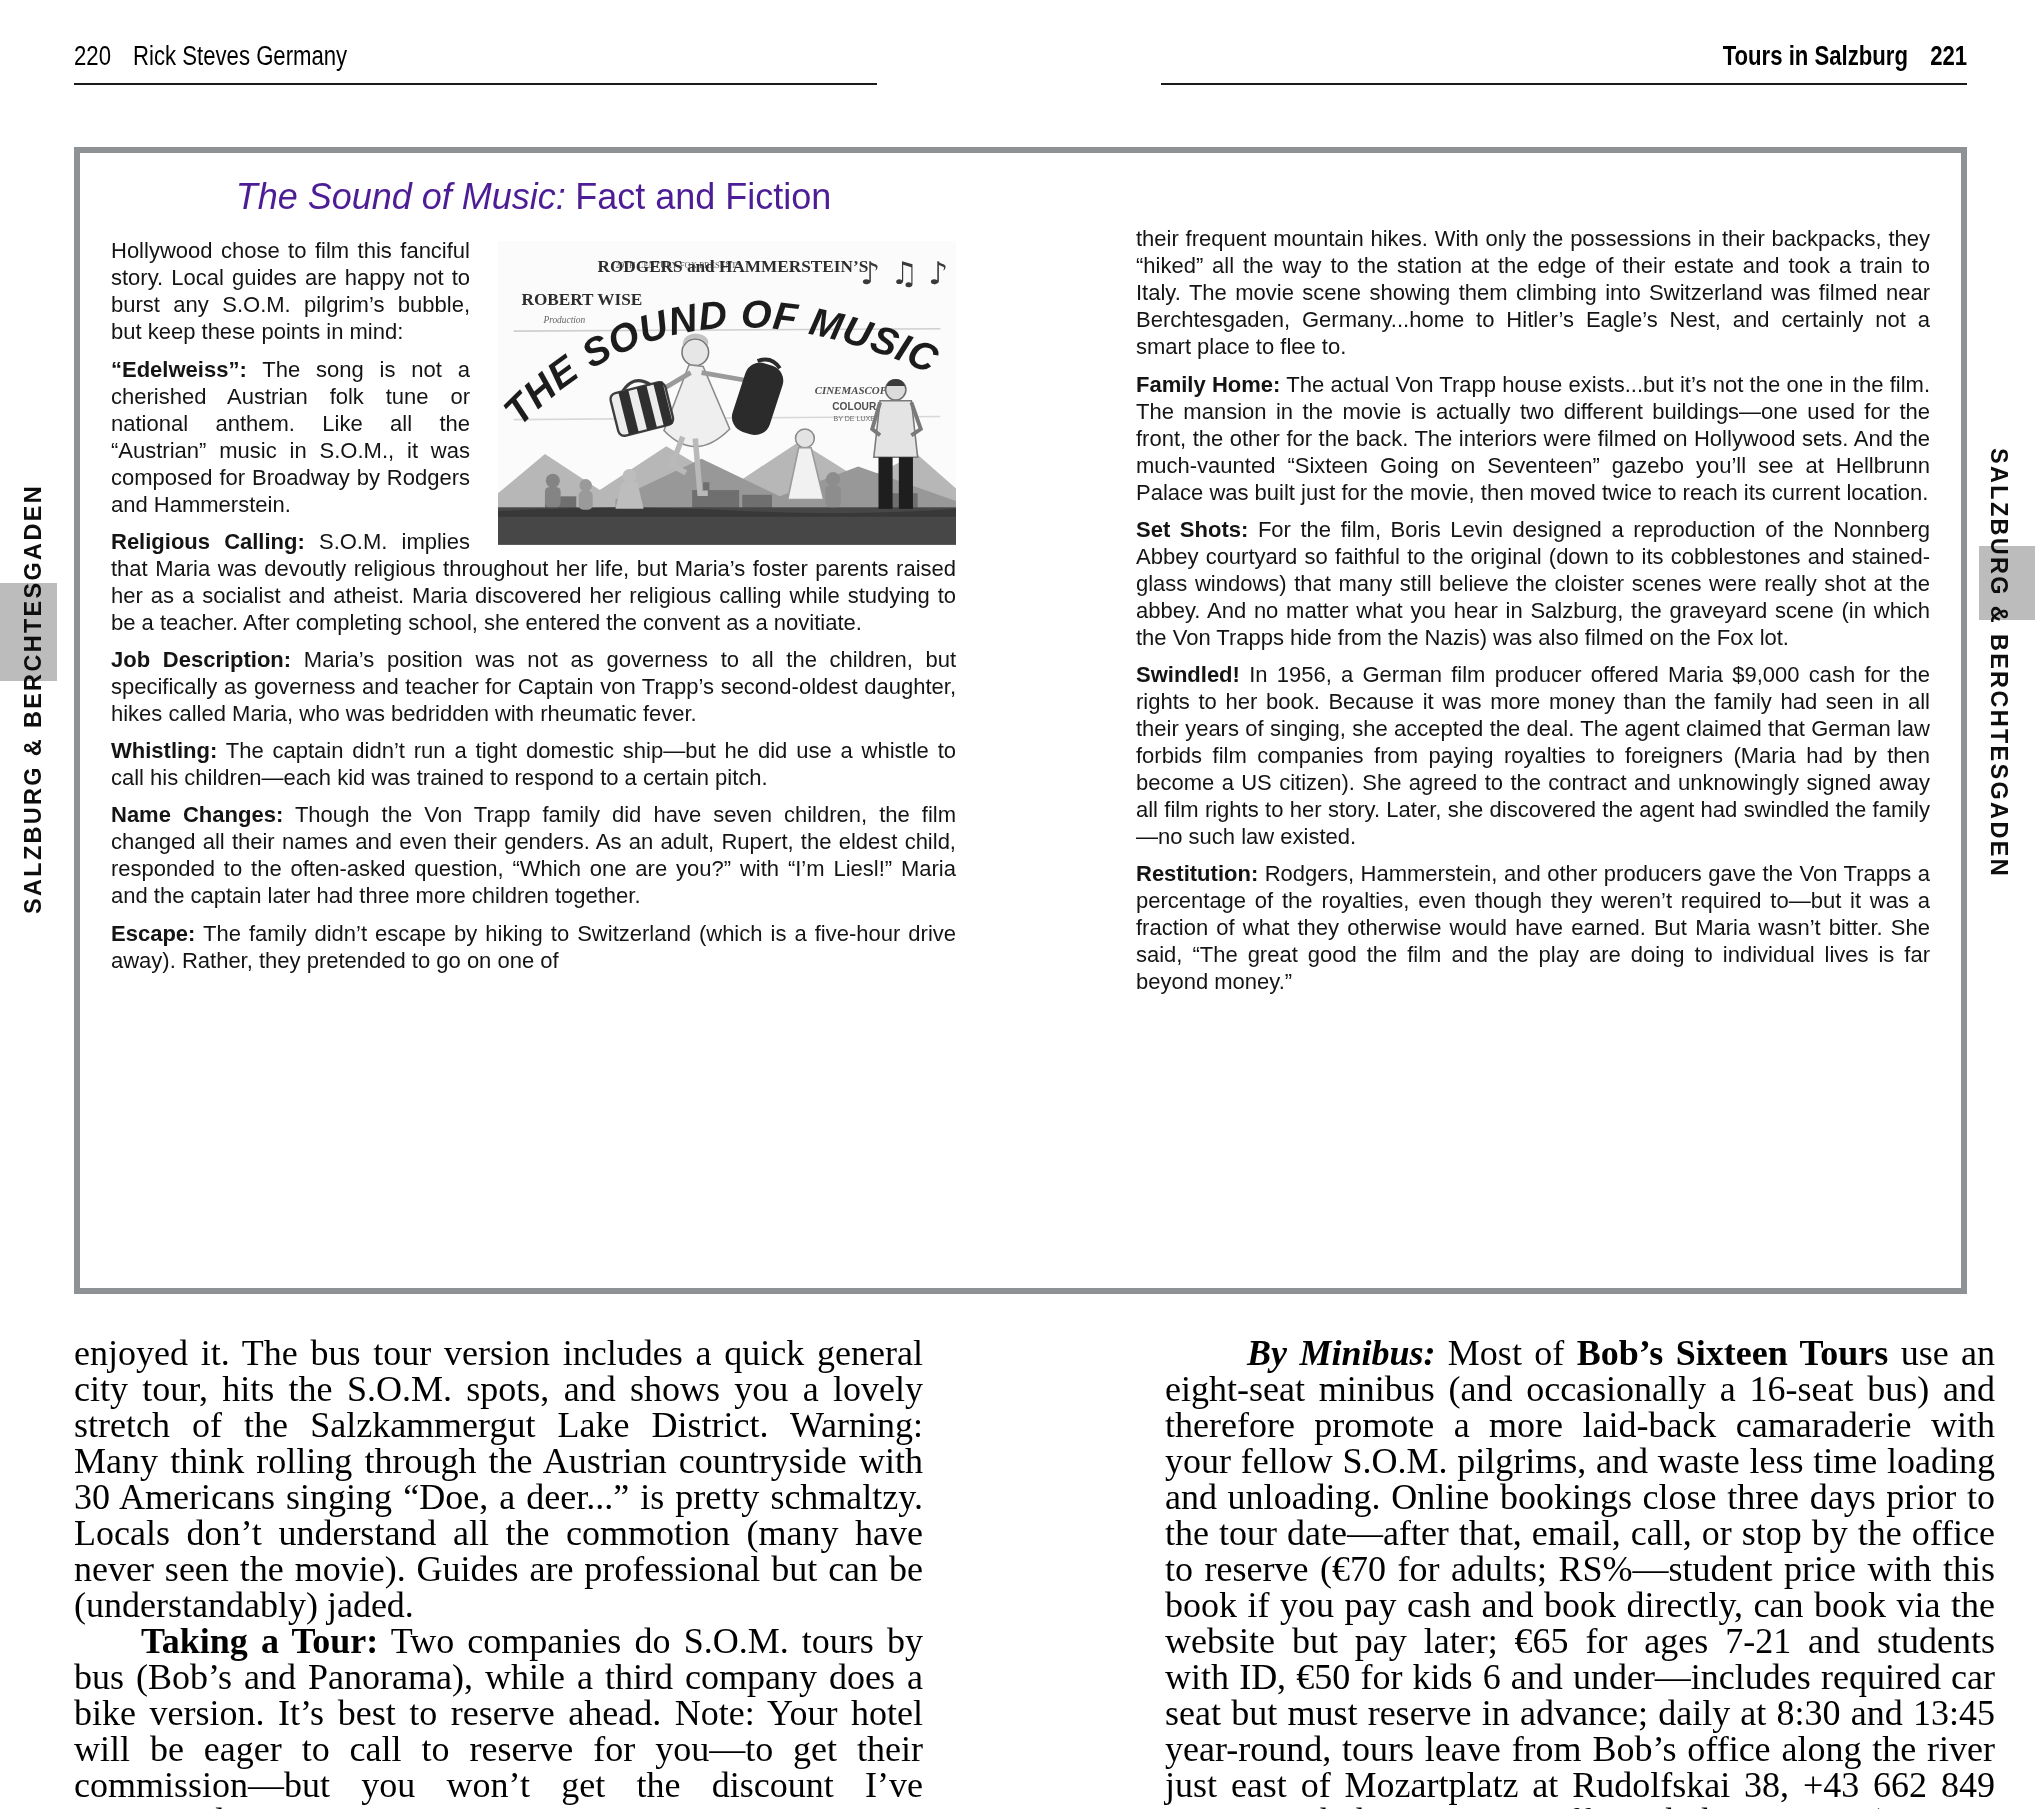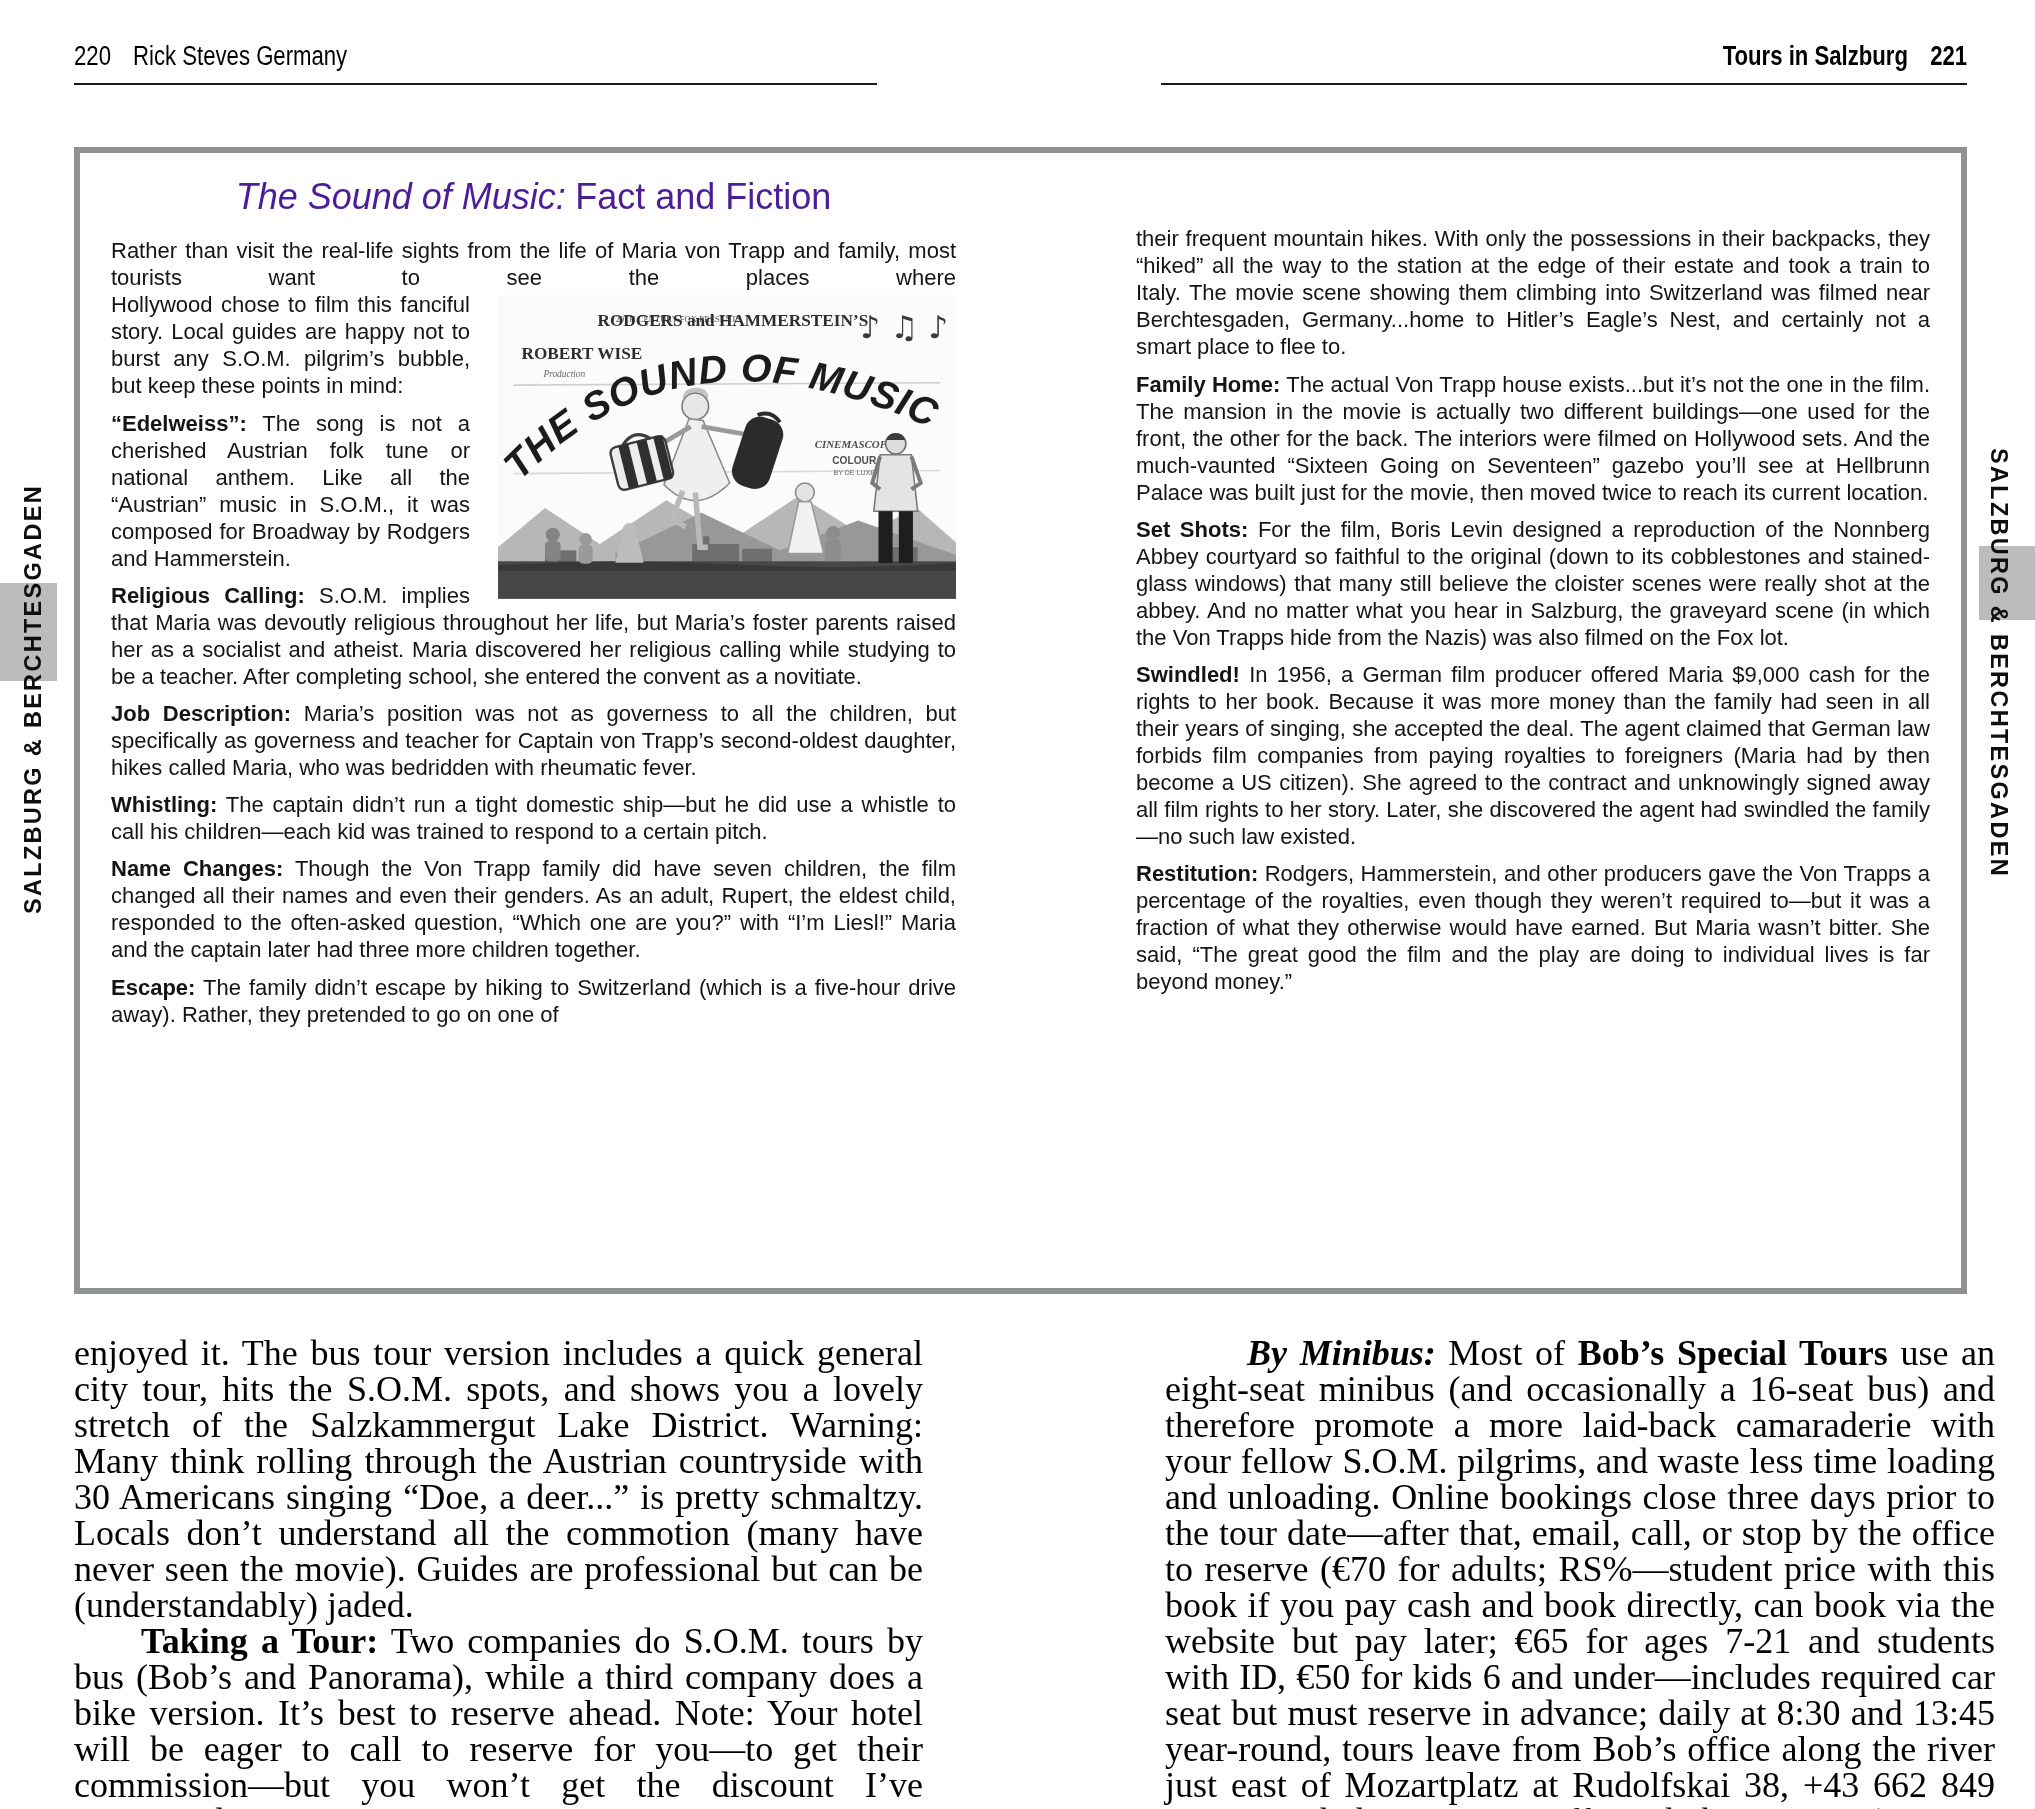--- a/index.html
+++ b/index.html
@@ -85,21 +85,20 @@
   <div class="vtab vtab-left">SALZBURG &amp; BERCHTESGADEN</div>
   <div class="vtab vtab-right">SALZBURG &amp; BERCHTESGADEN</div>
 
   <div class="fbox">
 
     <div class="fb-col fb-left">
       <h2 class="fb-title">
         <span class="ital">The Sound of Music:</span><span>Fact and Fiction</span>
       </h2>
 
-      <p class="fb-p intro-start">Rather than visit the real-life sights from the life of Maria von Trapp and family, most tourists want to see the places where</p>
 
       <div class="fb-flow">
 
         <div class="poster">
           <svg viewBox="0 0 585 388" xmlns="http://www.w3.org/2000/svg">
             <defs>
               <path id="arcpath" d="M 28 238 C 165 96 335 70 558 172"></path>
             </defs>
             <rect x="0" y="0" width="585" height="388" fill="#fbfbfb"></rect>
             <line x1="20" y1="115" x2="565" y2="112" stroke="#cfcfcf" stroke-width="2"></line>
@@ -224,19 +223,19 @@
     <p class="indent1">
       <span class="lead-bold">Taking a Tour:</span>
       <span>Two companies do S.O.M. tours by bus (Bob’s and Panorama), while a third company does a bike version. It’s best to reserve ahead. Note: Your hotel will be eager to call to reserve for you—to get their commission—but you won’t get the discount I’ve negotiated.</span>
     </p>
   </div>
 
   <div class="bodycol bc-right">
     <p class="indent2">
       <span class="lead-bi">By Minibus:</span>
       <span>Most of</span>
-      <span class="inline-bold">Bob’s Special Tours</span>
+      <span class="inline-bold">Bob’s Sixteen Tours</span>
       <span>use an eight-seat minibus (and occasionally a 16-seat bus) and therefore promote a more laid-back camaraderie with your fellow S.O.M. pilgrims, and waste less time loading and unloading. Online bookings close three days prior to the tour date—after that, email, call, or stop by the office to reserve (€70 for adults; RS%—student price with this book if you pay cash and book directly, can book via the website but pay later; €65 for ages 7-21 and students with ID, €50 for kids 6 and under—includes required car seat but must reserve in advance; daily at 8:30 and 13:45 year-round, tours leave from Bob’s office along the river just east of Mozartplatz at Rudolfskai 38, +43 662 849 511, www.bobstours.com, office@bobstours.com).</span>
     </p>
   </div>
 
 </div>
 
 
 </body></html>

